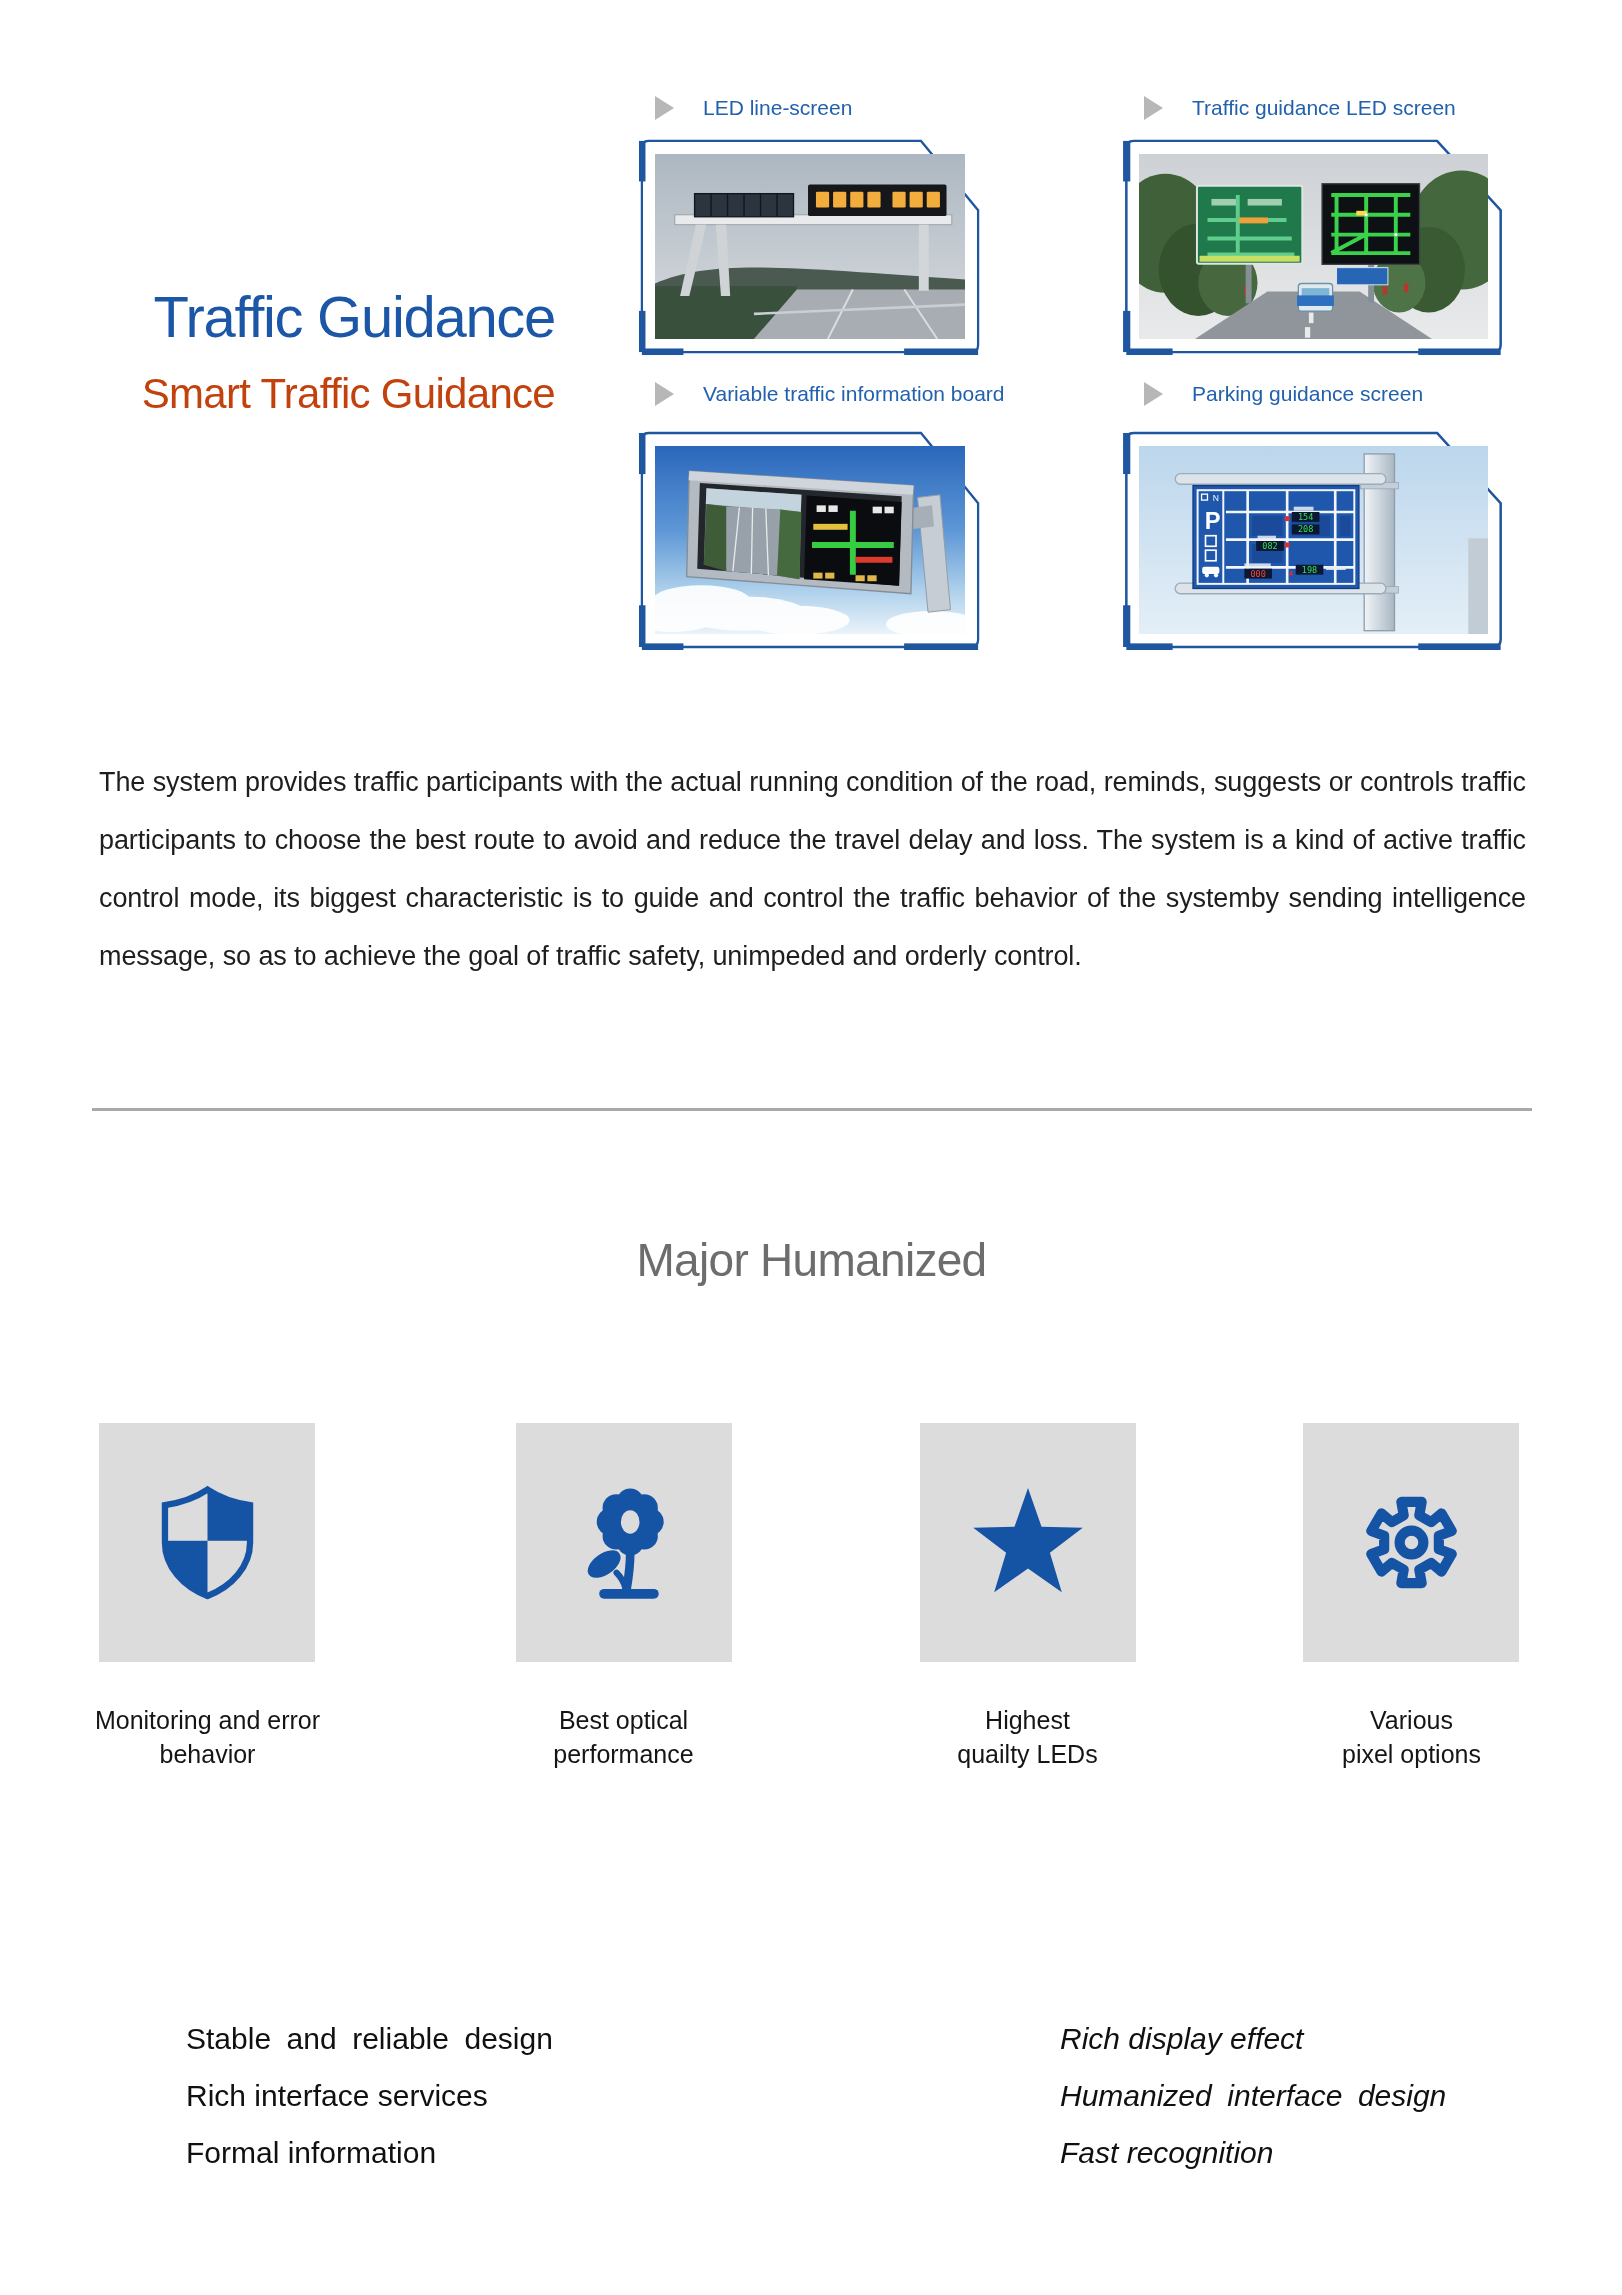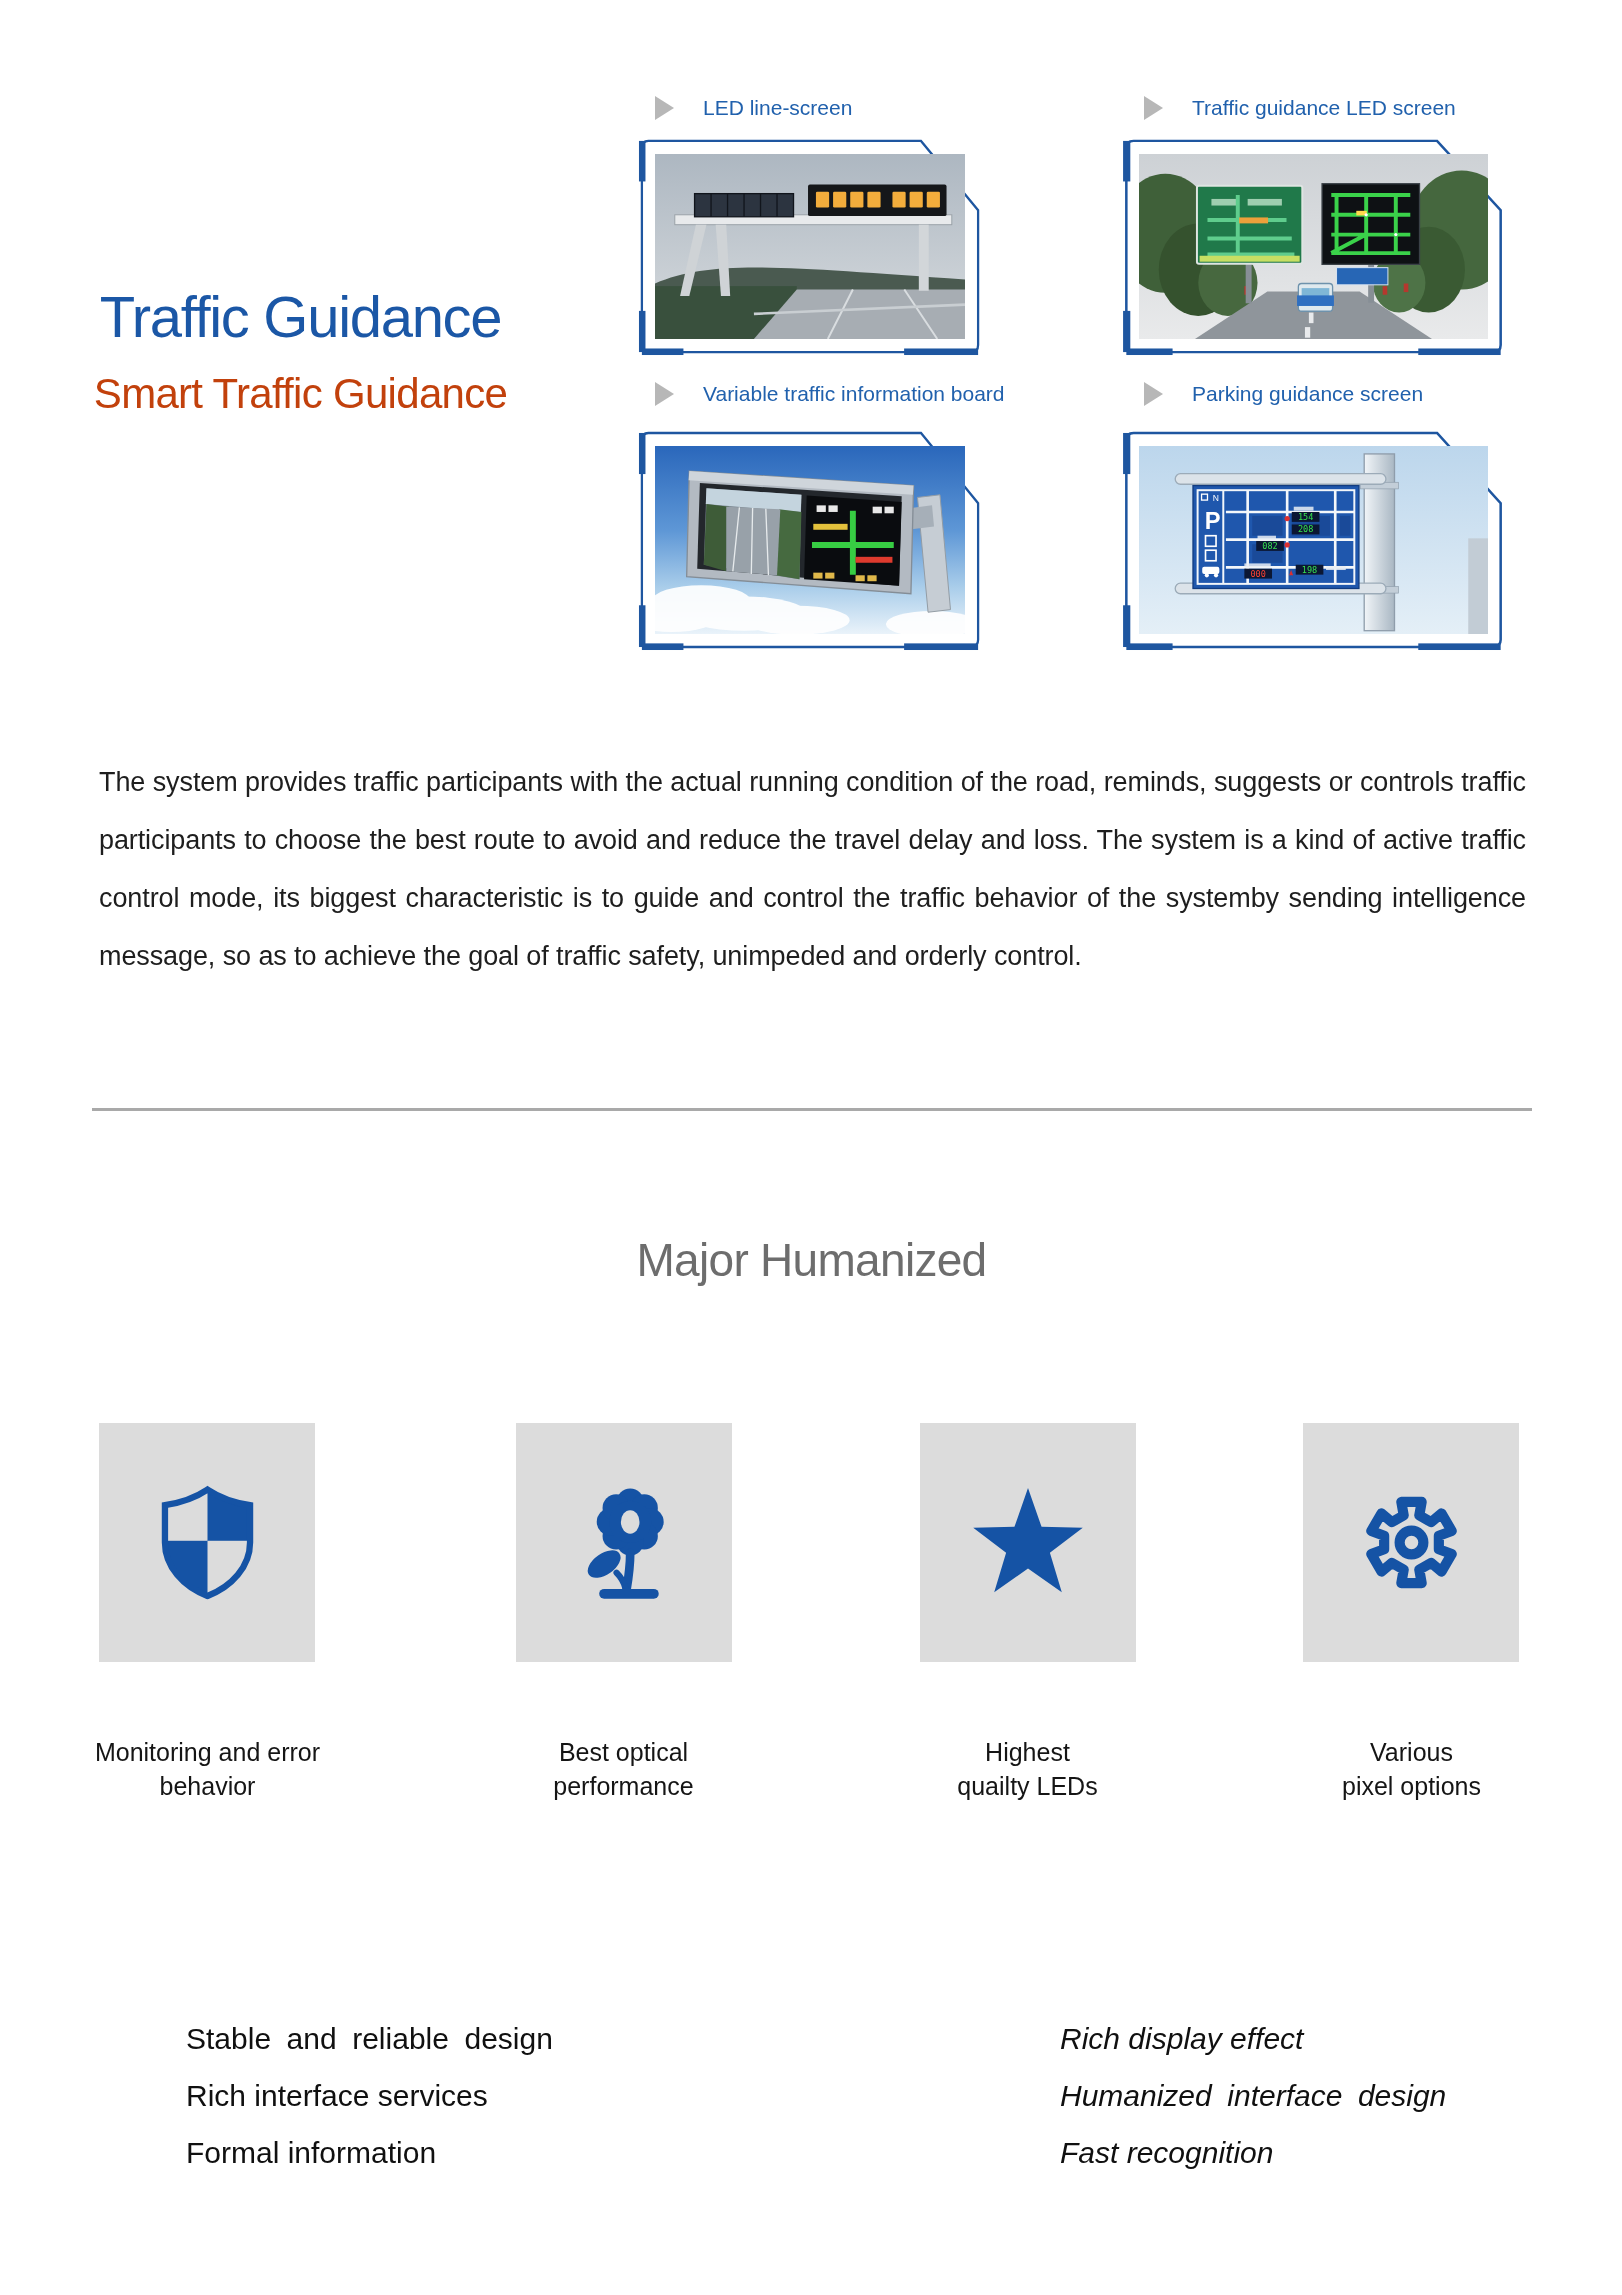--- a/index.html
+++ b/index.html
@@ -1,21 +1,21 @@
 <!DOCTYPE html>
 <html style="font-size:10.5px"><head>
 <meta charset="utf-8">
 <style>
   html,body{margin:0;padding:0;background:#ffffff;}
   #page{
     position:relative;width:1623px;height:2295px;background:#ffffff;overflow:hidden;
     font-family:"Liberation Sans", sans-serif;
   }
   
-  .title-block{position:absolute;left:52px;top:287px;width:497px;text-align:center;}
+  .title-block{position:absolute;left:58px;top:287px;width:497px;text-align:right;}
   .page-title{font-size:58px;line-height:60px;color:#1b57a6;letter-spacing:-1.3px;font-weight:400;}
   .page-subtitle{margin-top:23.6px;font-size:42px;line-height:46px;color:#c2410c;letter-spacing:-0.7px;}
   
   .g-label{position:absolute;display:flex;align-items:center;gap:29px;font-size:21px;color:#2161ad;padding-left:17px;}
   .tri{width:0;height:0;border-top:12.4px solid transparent;border-bottom:12.4px solid transparent;border-left:19px solid #b7b7b7;}
   .panel{position:absolute;}
   .panel .frame{position:absolute;left:0;top:0;width:100%;height:100%;}
   .panel .photo{position:absolute;left:17px;top:17px;right:17px;bottom:17px;}
   .panel .photo svg{width:100%;height:100%;display:block;}
   
@@ -23,21 +23,21 @@
     position:absolute;left:99px;top:753px;width:1427px;
     font-size:27px;line-height:58px;color:#1e1e1e;text-align:justify;letter-spacing:-0.1px;
   }
   .divider{position:absolute;left:92px;top:1108px;width:1440px;height:3.3px;background:#a9a9a9;}
   .section-heading{position:absolute;left:0;width:100%;text-align:center;font-size:46px;color:#6d6d6d;letter-spacing:-0.7px;}
   #h-major{top:1233px;}
   #h-more{top:1882px;}
   
   .bbox{position:absolute;top:1423px;width:216px;height:239px;background:#dcdcdc;display:flex;align-items:center;justify-content:center;}
   #bbox-0{left:99px;} #bbox-1{left:516px;} #bbox-2{left:920px;} #bbox-3{left:1303px;}
-  .blabel{position:absolute;top:1703px;width:281px;text-align:center;font-size:25px;line-height:34px;color:#151515;margin-top:32px;}
+  .blabel{position:absolute;top:1703px;width:281px;text-align:center;font-size:25px;line-height:34px;color:#151515;}
   #blabel-0{left:67px;} #blabel-1{left:483px;} #blabel-2{left:887px;} #blabel-3{left:1271px;}
   
   .mitem{position:absolute;font-size:30px;color:#101010;}
   .wide{word-spacing:7.2px;}
   .mcol-left{left:186px;}
   .mcol-right{left:1060px;font-style:italic;}
   .mrow-0{top:2022px;} .mrow-1{top:2079px;} .mrow-2{top:2136px;}
 </style>
 </head>
 <body>

